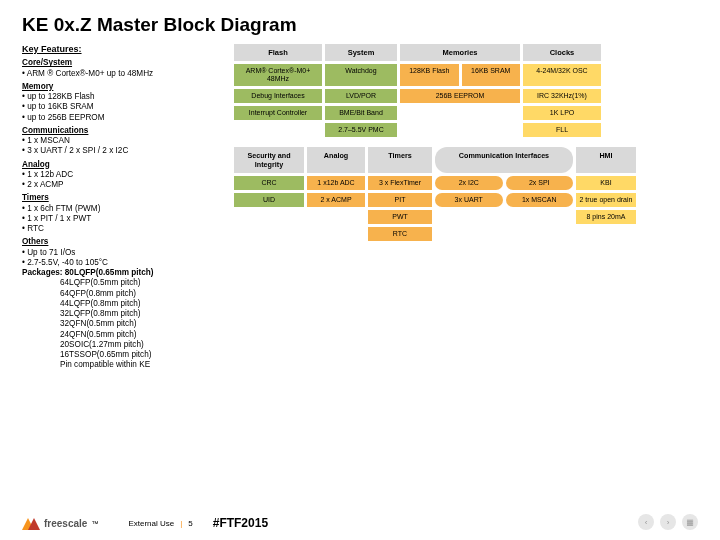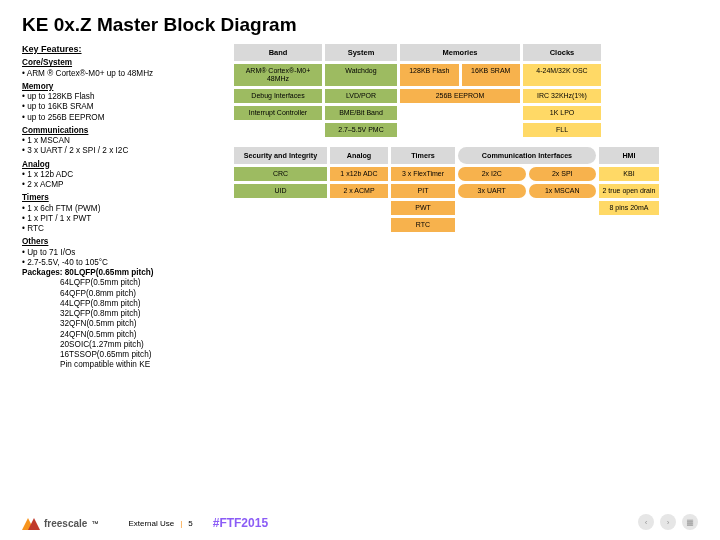--- a/index.html
+++ b/index.html
@@ -17,26 +17,26 @@
   .col-b { width: 72px; }
   .col-c { width: 120px; display:flex; gap:3px;}
   .col-c > div { flex:1; }
   .col-d { width: 78px; }
   .cell { text-align: center; padding: 3px 2px; font-size: 7px; line-height: 1.15; }
   .green { background: #9dbb61; }
   .orange { background: #f7b24d; }
   .yellow { background: #ffd966; }
   .grid2 { display:flex; gap:3px; margin-top:3px; }
   .hrow2 { display:flex; gap:3px; font-size:7.2px; font-weight:bold; margin-top:10px;}
-  .c1{width:93px;} .c2{width:58px;} .c3{width:64px;} .c4{width:138px; display:flex; gap:3px;} .c4>div{flex:1;border-radius:12px;} .c5{width:60px;}
+  .c1{width:70px;} .c2{width:58px;} .c3{width:64px;} .c4{width:138px; display:flex; gap:3px;} .c4>div{flex:1;border-radius:12px;} .c5{width:60px;}
   .footer { position:absolute; bottom:10px; left:22px; right:22px; display:flex; align-items:center; font-size:8px; }
   .logo { display:flex; align-items:center; gap:4px; }
   .brand { color:#555; font-weight:bold; font-size:10px; }
   .sep { margin: 0 6px; color:#f7941d; }
-  .hashtag { color:#8b5cf6; font-weight:bold; font-size:12px; margin-left:20px;}
+  .hashtag { color:#000000; font-weight:bold; font-size:12px; margin-left:20px;}
   .navbtns { position:absolute; right:22px; bottom:10px; display:flex; gap:6px;}
   .circ { width:16px; height:16px; border-radius:50%; background:#e6e6e6; display:flex; align-items:center; justify-content:center; font-size:8px; color:#999;}
   .pkgs { margin-left:38px; }
 </style>
 </head>
 <body>
 
 <div class="slide">
   <div class="title">KE 0x.Z Master Block Diagram</div>
   <div class="row">
@@ -70,21 +70,21 @@
         <div>32QFN(0.5mm pitch)</div>
         <div>24QFN(0.5mm pitch)</div>
         <div>20SOIC(1.27mm pitch)</div>
         <div>16TSSOP(0.65mm pitch)</div>
         <div>Pin compatible within KE</div>
       </div>
     </div>
 
     <div class="diagram">
       <div class="hrow">
-        <div class="hdr col-a">Band</div>
+        <div class="hdr col-a">Flash</div>
         <div class="hdr col-b">System</div>
         <div class="col-c">
             <div class="hdr" style="flex:2">Memories</div>
           </div>
         <div class="hdr col-d">Clocks</div>
       </div>
       <div class="grid2">
         <div class="cell green col-a">ARM® Cortex®-M0+ 48MHz</div>
         <div class="cell green col-b">Watchdog</div>
         <div class="col-c">

